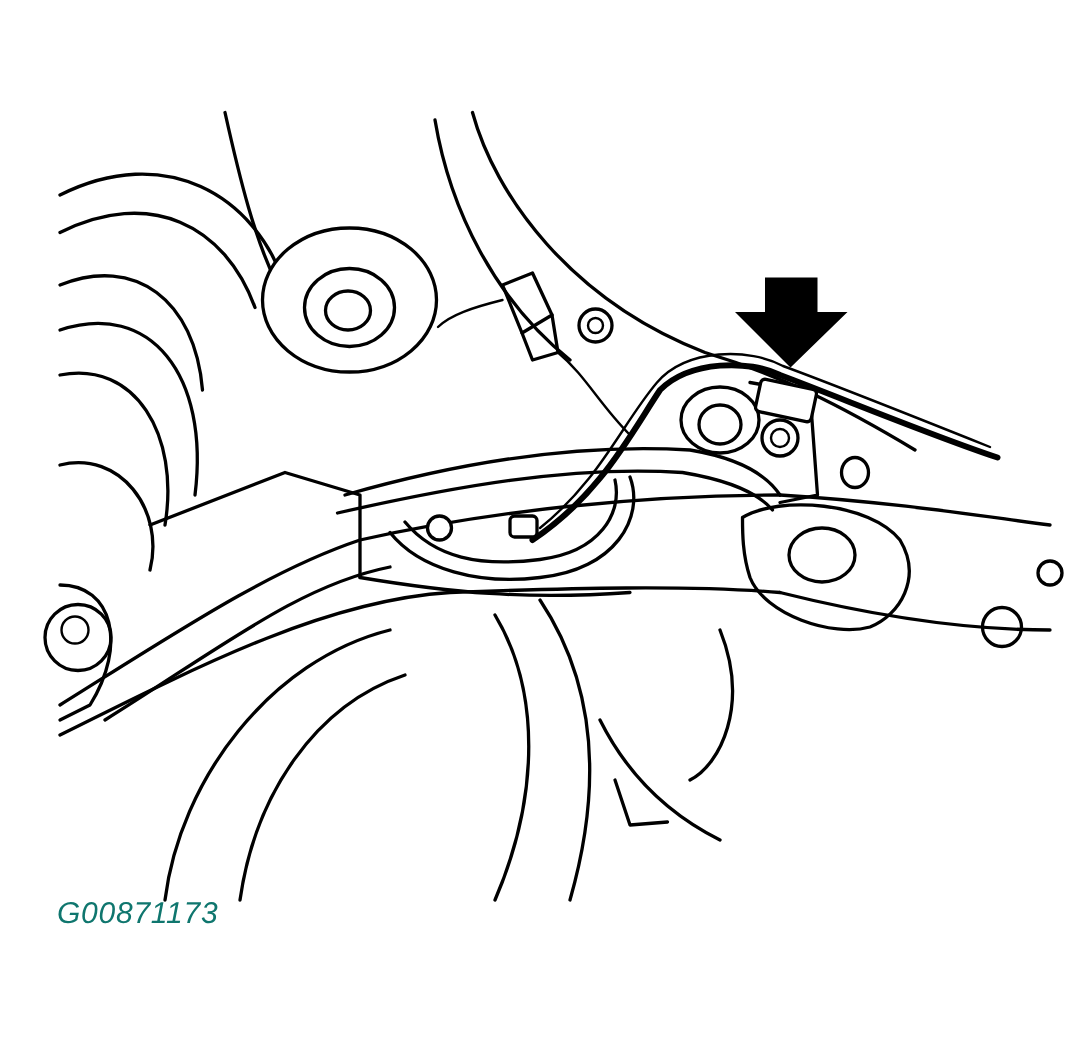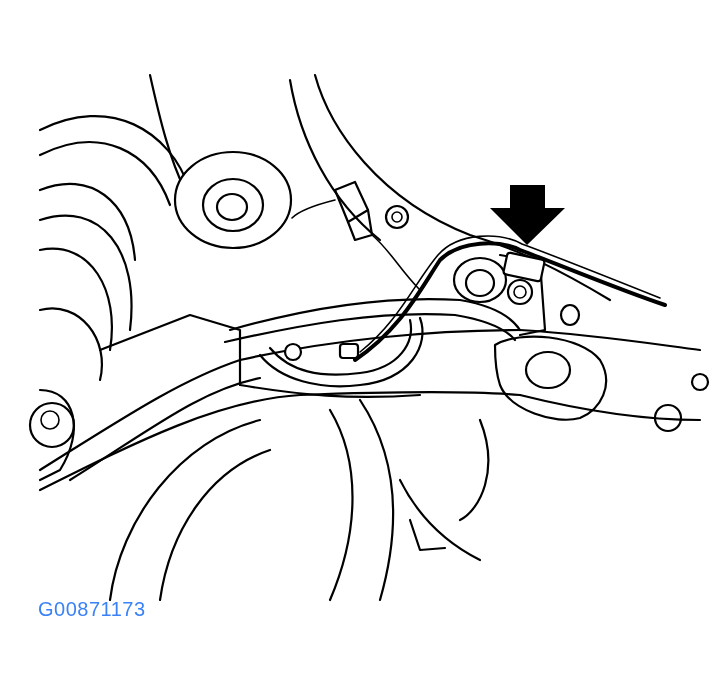--- a/index.html
+++ b/index.html
@@ -2,21 +2,21 @@
 <html><head>
 <meta charset="utf-8">
 <style>
   html, body { margin: 0; padding: 0; background: #ffffff; }
   body { width: 720px; height: 697px; position: relative; overflow: hidden; font-family: "Liberation Sans", sans-serif; }
   #diagram { position: absolute; left: 0; top: 0; width: 720px; height: 697px; }
   .ln { fill: none; stroke: #000; stroke-width: 2.2; stroke-linecap: round; stroke-linejoin: round; }
   .thin { fill: none; stroke: #000; stroke-width: 1.6; stroke-linecap: round; stroke-linejoin: round; }
   .thick { fill: none; stroke: #000; stroke-width: 4; stroke-linecap: round; stroke-linejoin: round; }
   .wfill { fill: #fff; stroke: #000; stroke-width: 2.2; }
-  #figure-id { position: absolute; left: 38px; top: 598px; font-size: 20px; color: #3b82f6; letter-spacing: 0.5px; }
+  #figure-id { position: absolute; left: 38px; top: 598px; font-size: 20px; color: #0f766e; letter-spacing: 0.5px; font-style: italic; }
 </style>
 </head>
 <body>
 
 <svg id="diagram" viewBox="0 0 720 697" xmlns="http://www.w3.org/2000/svg">
 
   <g>
     <path class="ln" d="M40 130 C 110 95, 170 130, 190 190"></path>
     <path class="ln" d="M40 155 C 100 125, 150 150, 170 205"></path>
     <path class="ln" d="M40 190 C 90 170, 130 200, 135 260"></path>

